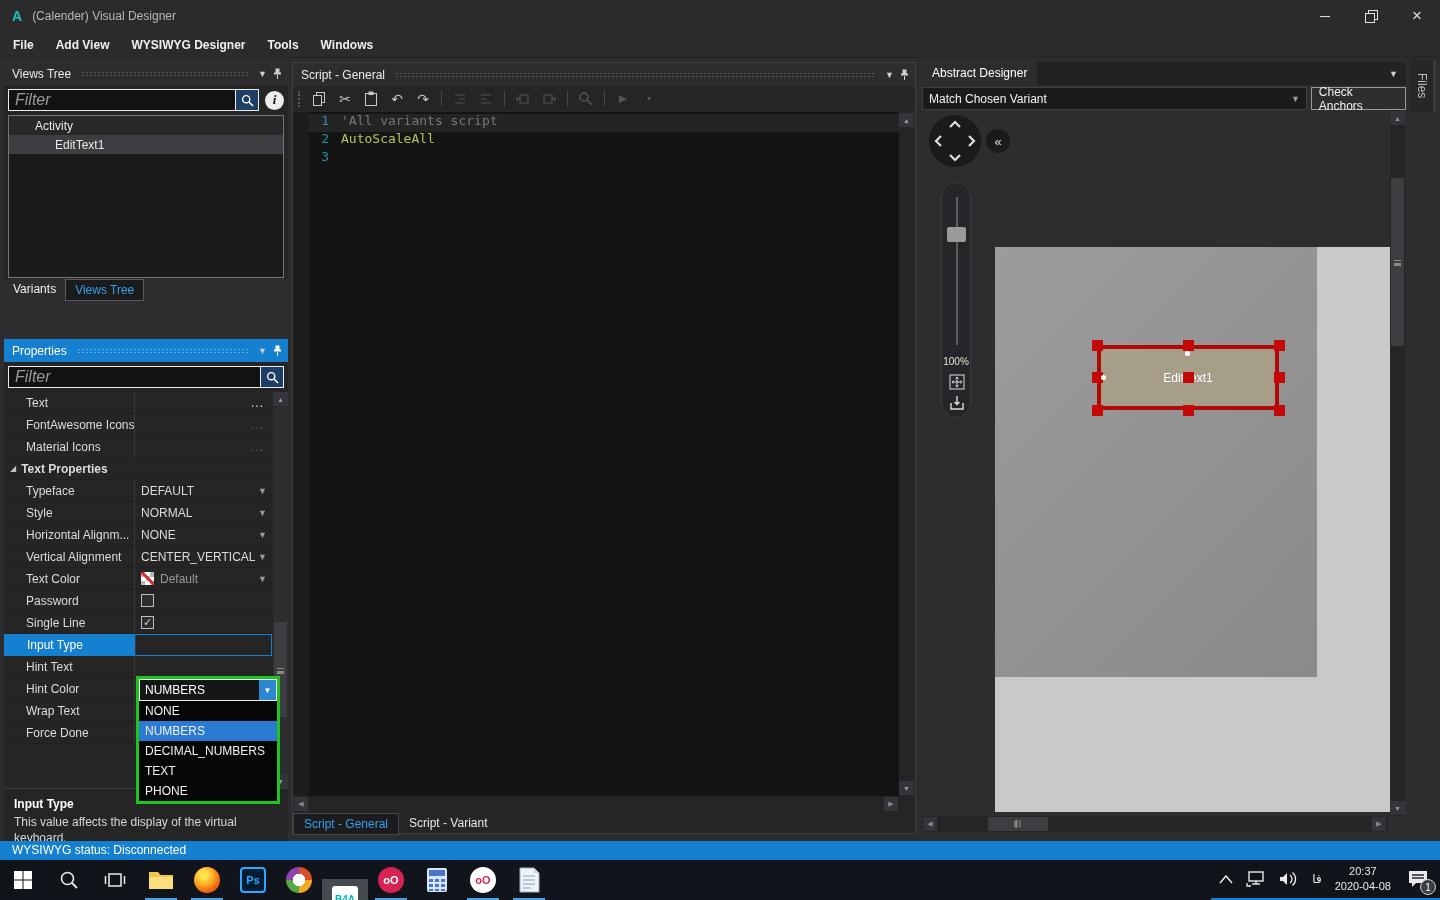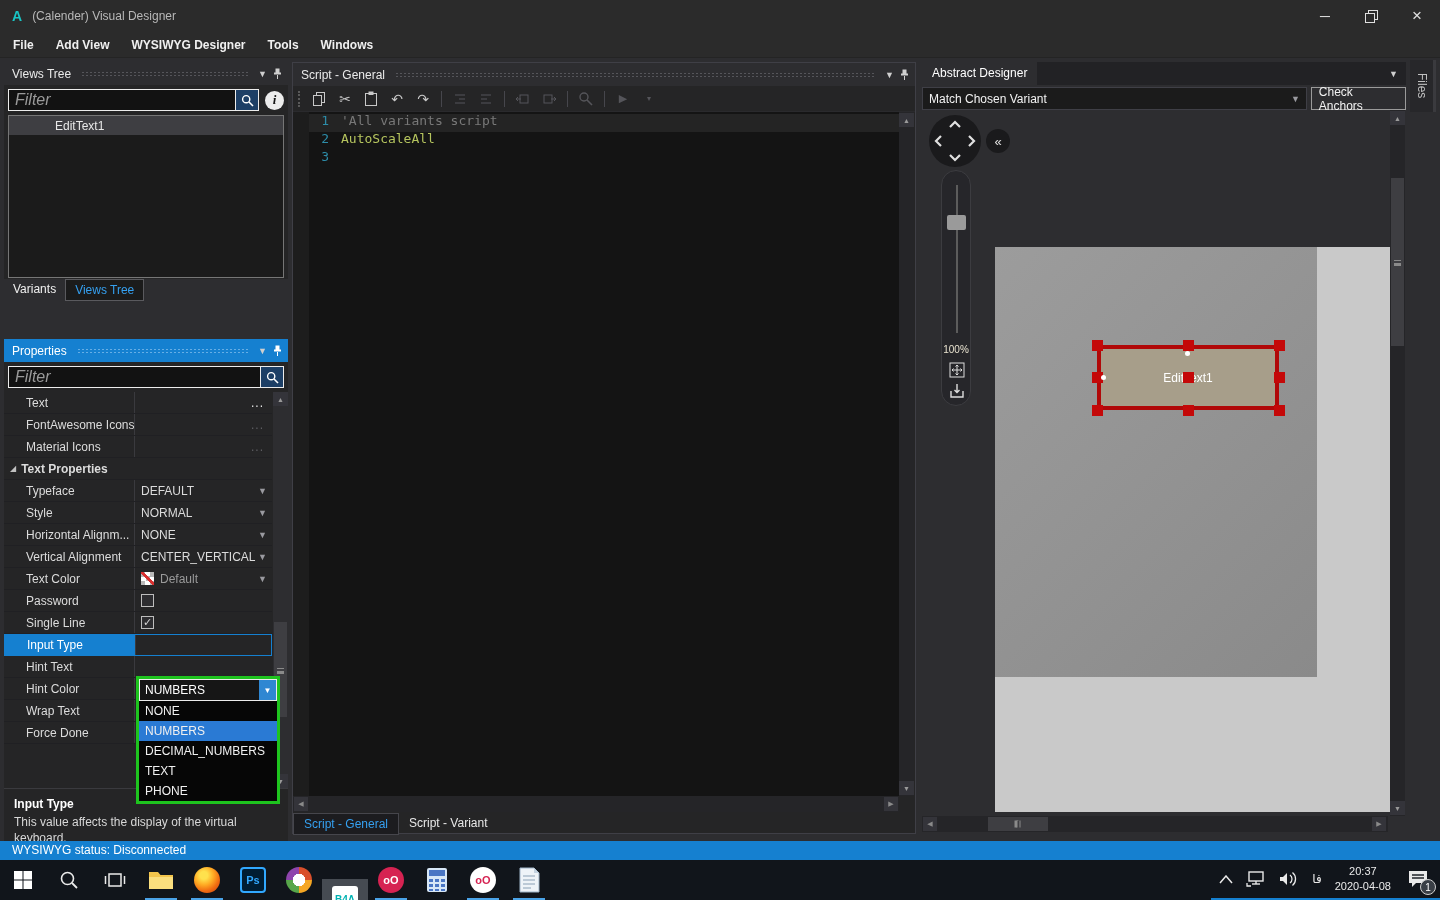--- a/index.html
+++ b/index.html
@@ -143,21 +143,21 @@
                    padding:0 6px; }
   #variant-combo .caret { margin-left:auto; color:#9a9aa0; font-size:9px; }
   #check-anchors { height:23px; border:1px solid #9a9a9a; background:#2d2d30; color:#f2f2f2;
                    font-size:12px; padding:0 7px; display:flex; align-items:center; }
 
   #viewport { position:absolute; left:0; top:48px; width:484px; height:723px; background:#2d2d30; }
   #navpad { position:absolute; left:6px; top:4px; }
   #collapse-btn { position:absolute; left:64px; top:19px; width:24px; height:24px; border-radius:50%;
                   background:#1a1a1c; color:#e0e0e0; font-size:13px;
                   display:flex; align-items:center; justify-content:center; }
-  #zoom-pill { position:absolute; left:19px; top:60px; width:30px; height:236px; border-radius:15px;
+  #zoom-pill { position:absolute; left:19px; top:72px; width:30px; height:236px; border-radius:15px;
                background:#26262a; border:1px solid #3c3c40; }
   #zoom-track { position:absolute; left:14px; top:14px; height:148px; width:2px; background:#5c5c5c; }
   #zoom-thumb { position:absolute; left:5px; top:44px; width:19px; height:15px;
                 background:#9a9a9a; border-radius:2px; }
   #zoom-label { position:absolute; bottom:50px; width:100%; text-align:center; font-size:10px;
                 color:#e8e2cf; }
   .pill-icon { position:absolute; left:7px; width:16px; height:16px; }
   #fit-btn { bottom:27px; } #import-btn { bottom:6px; }
 
   #canvas-light { position:absolute; left:73px; top:137px; width:395px; height:565px; background:#c9c9c9; }
@@ -242,20 +242,23 @@
     <input class="filter-input" placeholder="Filter" style="">
     <div class="search-btn">
       <svg width="13" height="13" viewBox="0 0 13 13">
           <circle cx="5.2" cy="5.2" r="3.6" fill="none" stroke="#fff" stroke-width="1.4"></circle>
           <line x1="8" y1="8" x2="12" y2="12" stroke="#fff" stroke-width="1.6"></line>
         </svg>
     </div>
     <div class="info-btn">i</div>
   </div>
   <div class="tree-box">
+    <div class="tree-row root">
+      <span>Activity</span>
+    </div>
     <div class="tree-row selected">
       <span>EditText1</span>
     </div>
   </div>
 </div>
 
 <div id="left-tabs" class="abs">
   <span class="ltab">Variants</span>
   <span class="ltab active">Views Tree</span>
 </div>

